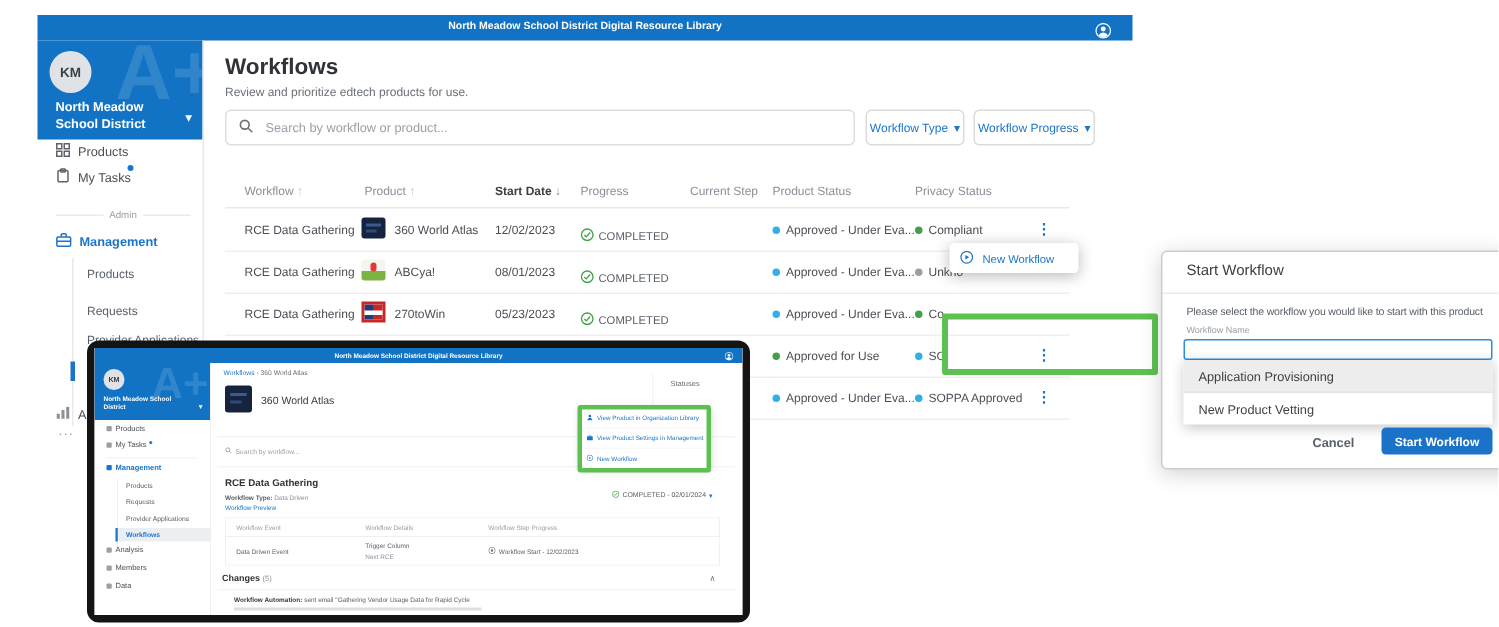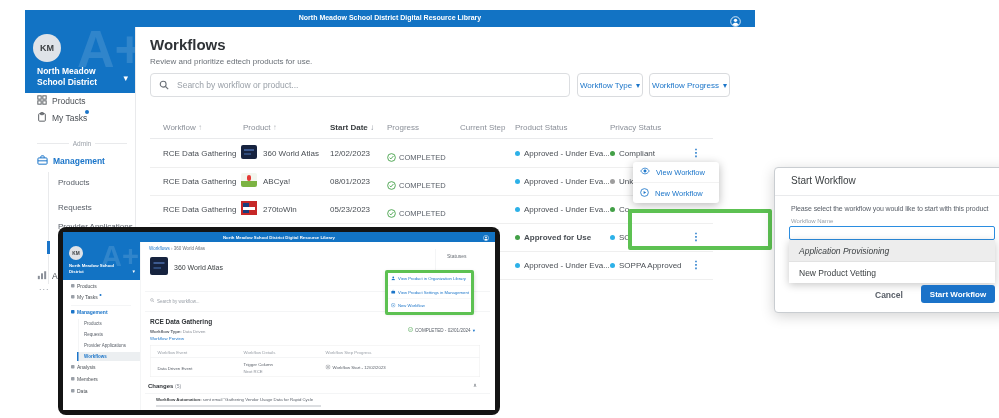--- a/index.html
+++ b/index.html
@@ -213,47 +213,40 @@
       </span>
       <span class="abs cell t" style="left:365px;top:10px;">
         <span class="dot" style="background-color: rgb(45, 177, 232);"></span><span>Approved - Under Eva...</span>
       </span>
       <span class="abs cell t" style="left:460px;top:10px;">
         <span class="dot" style="background-color: rgb(67, 160, 71);"></span><span>Co</span>
       </span>
     </div>
 
     <div class="abs" style="left:125px;top:213px;width:563px;height:28px;border-bottom:1px solid #efefef;">
-      <span class="abs cell t" style="left:365px;top:10px;font-weight:bold;">
+      <span class="abs cell t" style="left:365px;top:10px;">
         <span class="dot" style="background-color: rgb(67, 160, 71);"></span><span>Approved for Use</span>
       </span>
       <span class="abs cell t" style="left:460px;top:10px;">
         <span class="dot" style="background-color: rgb(45, 177, 232);"></span><span>SO</span>
       </span>
       <span class="abs kebab" style="left:541px;top:8px;">⋮</span>
     </div>
 
     <div class="abs" style="left:125px;top:241px;width:563px;height:28px;border-bottom:1px solid #efefef;">
       <span class="abs cell t" style="left:365px;top:10px;">
         <span class="dot" style="background-color: rgb(45, 177, 232);"></span><span>Approved - Under Eva...</span>
       </span>
       <span class="abs cell t" style="left:460px;top:10px;">
         <span class="dot" style="background-color: rgb(45, 177, 232);"></span><span>SOPPA Approved</span>
       </span>
       <span class="abs kebab" style="left:541px;top:8px;">⋮</span>
     </div>
 
     <div class="abs menu" style="left:608px;top:152px;width:86px;z-index:10;">
-      <div class="menu-item">
-        <span><svg width="10" height="8" viewBox="0 0 14 10" fill="none" stroke="#1b75c9" stroke-width="1.1">
-              <path d="M1 5c2-3 4-4 6-4s4 1 6 4c-2 3-4 4-6 4S3 8 1 5z"></path>
-              <circle cx="7" cy="5" r="1.6" fill="#1b75c9"></circle>
-            </svg></span>
-        <span>View Workflow</span>
-      </div>
       <div class="menu-item" style="border-bottom:none;">
         <span><svg width="9" height="9" viewBox="0 0 14 14" fill="none">
               <circle cx="7" cy="7" r="6" stroke="#1b75c9" stroke-width="1.3"></circle>
               <path d="M5.6 4.6l4 2.4-4 2.4z" fill="#1b75c9"></path>
             </svg></span>
         <span>New Workflow</span>
       </div>
     </div>
   </div>
 
@@ -420,20 +413,20 @@
 
   <div class="abs gbox" style="left:385px;top:270px;width:89px;height:45px;border-width:3px;"></div>
 
   <div id="modal" class="abs">
     <div class="abs t" style="left:16px;top:7px;font-size:10px;color:#3c4043;">Start Workflow</div>
     <div class="abs line" style="left:0;top:27px;width:232px;height:1px;"></div>
     <div class="abs t" style="left:16px;top:37px;font-size:7px;color:#5a6069;letter-spacing:-0.1px;">Please select the workflow you would like to start with this product</div>
     <div class="abs t" style="left:16px;top:50px;font-size:6px;color:#9aa0a8;">Workflow Name</div>
     <div class="abs" style="left:14px;top:58px;width:206px;height:14px;border:1.5px solid #2b8de0;border-radius:2px;box-sizing:border-box;background:#fff;"></div>
     <div class="abs" style="left:14px;top:72px;width:206px;box-shadow:0 2px 8px rgba(0,0,0,0.22);background:#fff;">
-      <div class="opt" style="background:#ededed;border-bottom:1px solid #e2e2e2;font-style:italic;">Application Provisioning</div>
+      <div class="opt" style="background:#ededed;border-bottom:1px solid #e2e2e2;">Application Provisioning</div>
       <div class="opt">New Product Vetting</div>
     </div>
     <div class="abs t" style="left:100px;top:122px;font-size:8.5px;font-weight:bold;color:#5a6069;">Cancel</div>
     <div class="abs" style="left:146px;top:117px;width:74px;height:18px;background:#1b73c9;border-radius:3px;color:#fff;font-size:8px;font-weight:bold;display:flex;align-items:center;justify-content:center;">Start Workflow</div>
   </div>
 
 </div>
 
 </body></html>

